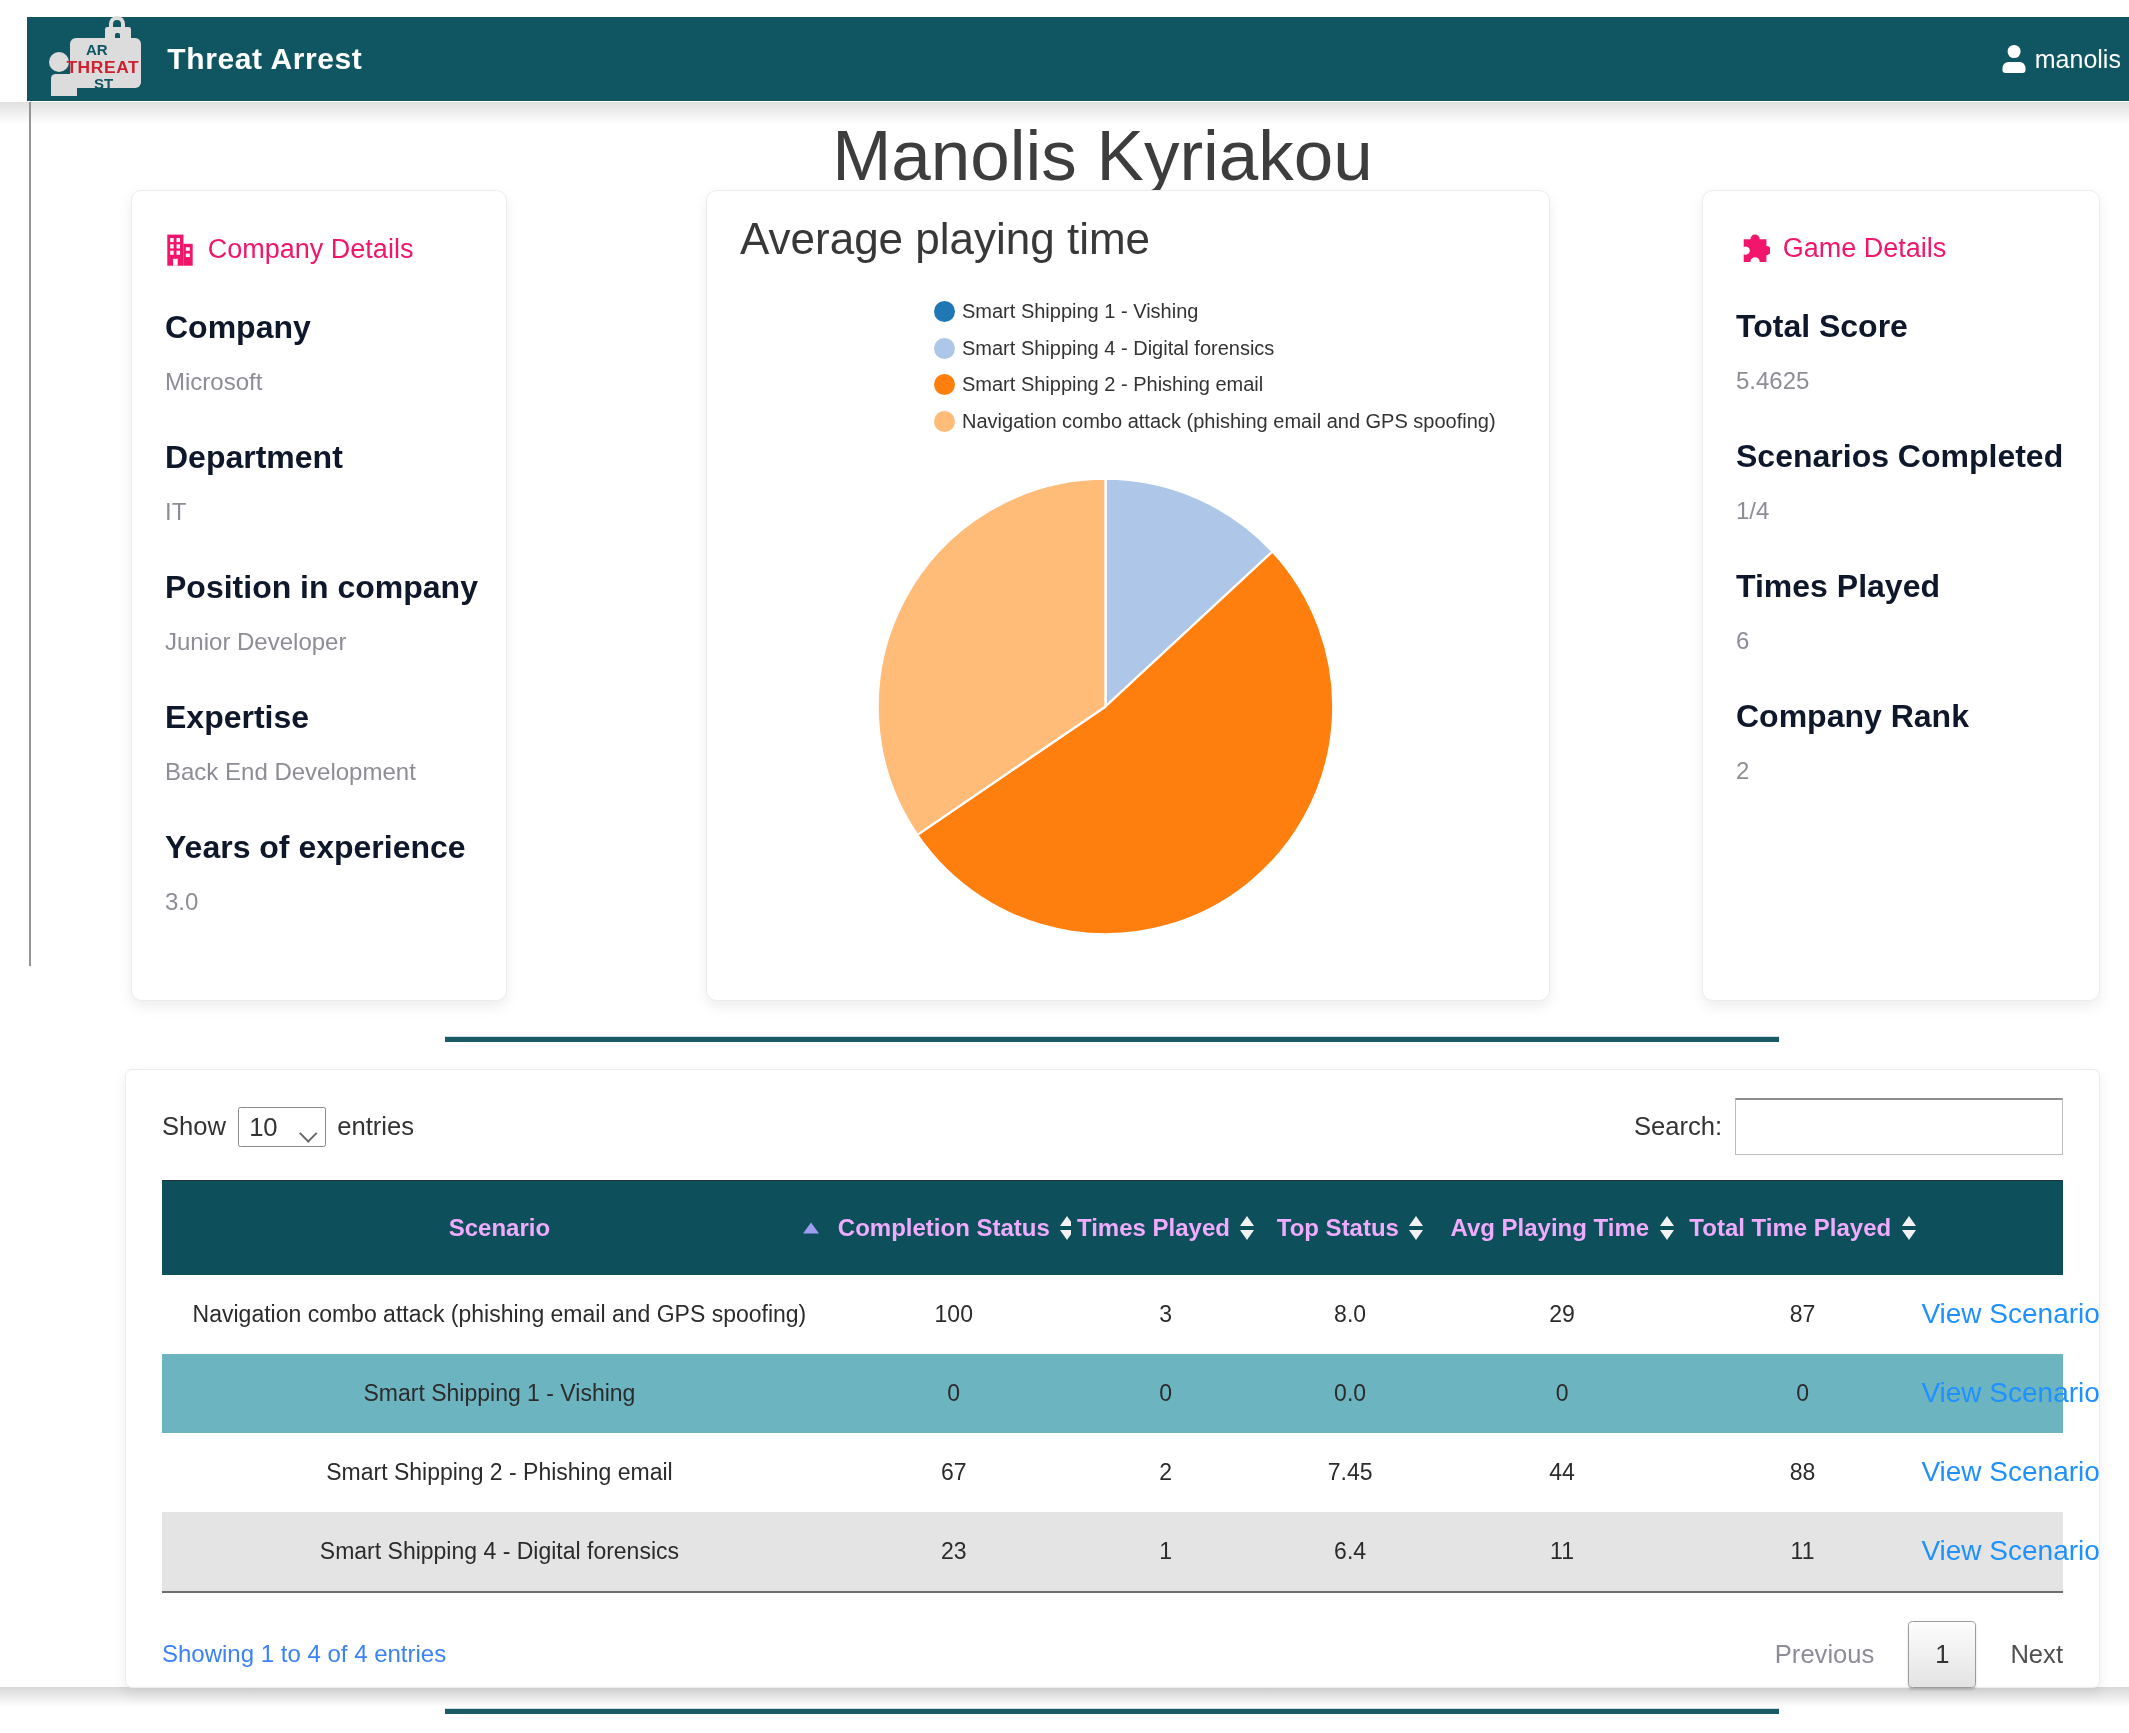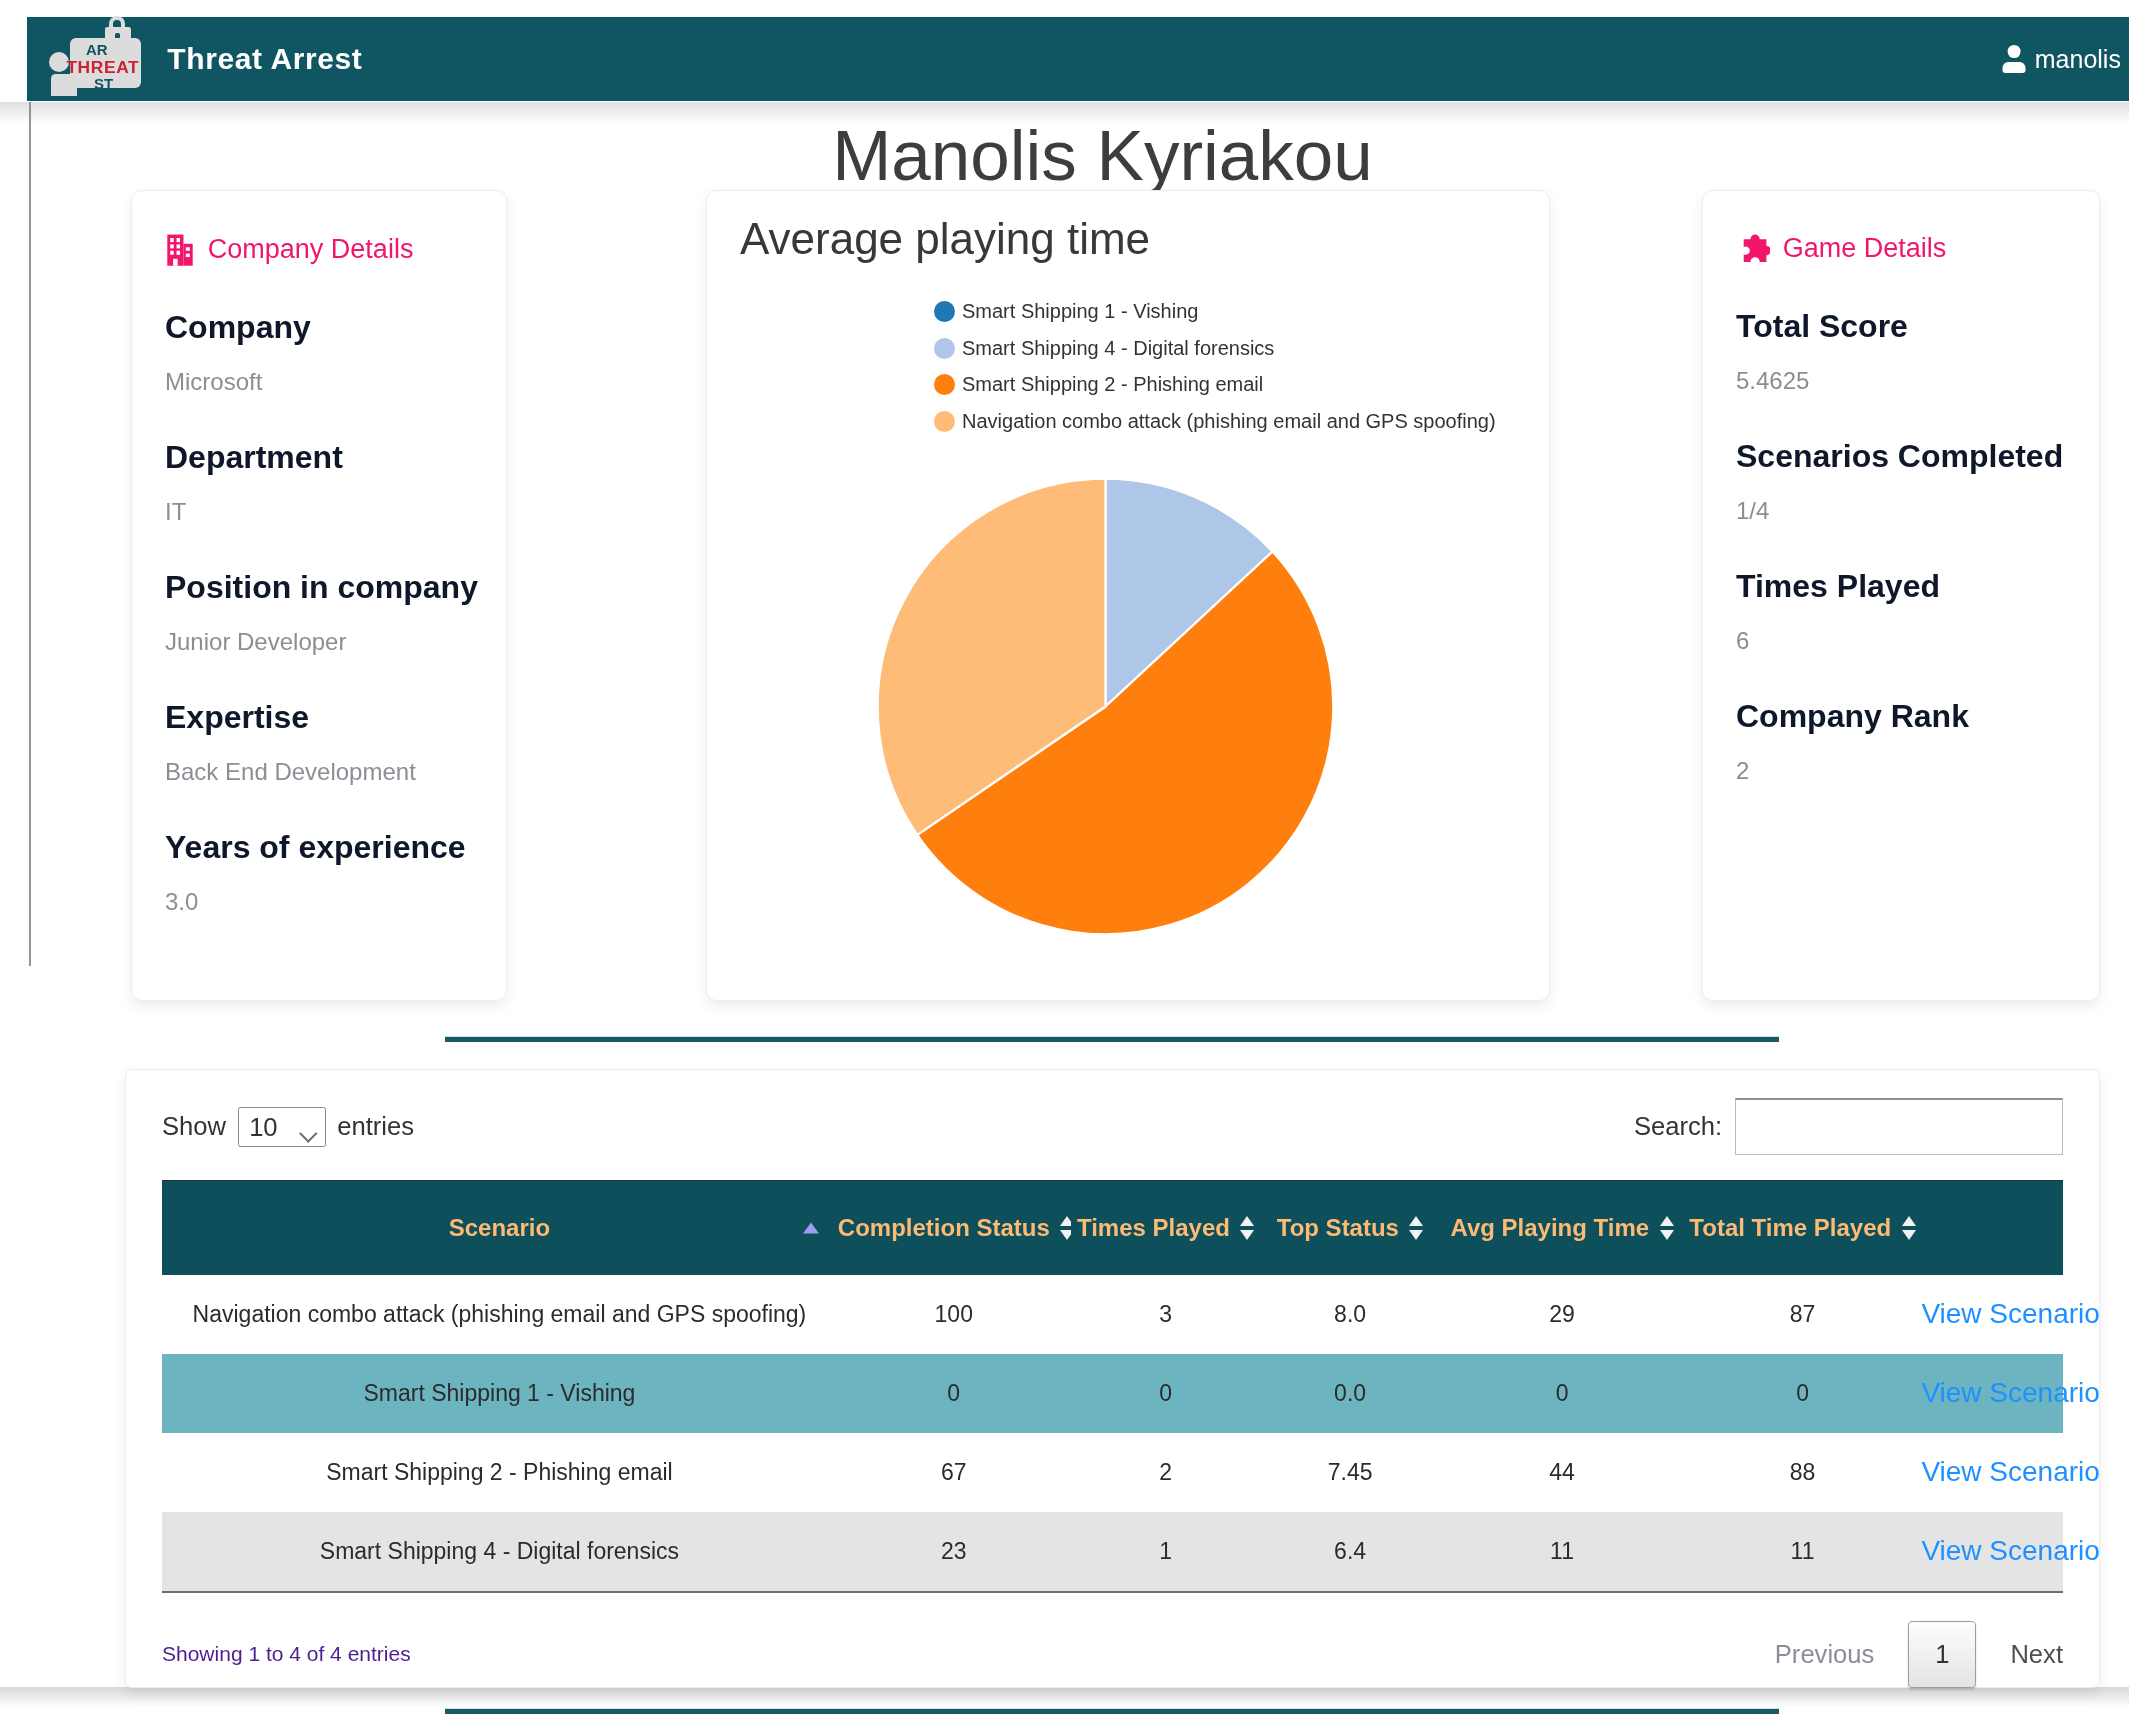--- a/index.html
+++ b/index.html
@@ -65,36 +65,36 @@
     -webkit-appearance:none;appearance:none;width:88px;height:40px;border:1.2px solid #8a8a8a;border-radius:2.3px;
     font-family:"Liberation Sans",sans-serif;font-size:25.6px;color:#333;padding:0 23px 0 10.5px;background:#ffffff;}
   .page-size .caret{position:absolute;right:11.6px;top:20px;width:10.5px;height:10.5px;
     border-right:2.3px solid #666;border-bottom:2.3px solid #666;transform:rotate(45deg);pointer-events:none;}
   .search-group{display:flex;align-items:center;gap:12.8px;font-size:25.6px;color:#333;}
   .search-group input{width:328px;height:57px;border:1.2px solid #bdbdbd;border-top:2.3px solid #8f8f8f;
     box-sizing:border-box;font-size:24.4px;padding:0 9.3px;font-family:"Liberation Sans",sans-serif;}
   
   table.scenarios{width:100%;border-collapse:collapse;table-layout:fixed;margin-top:25.6px;}
   table.scenarios th{
-    background:#0D4F5B;color:#fdba74;font-size:24px;font-weight:700;height:92px;
+    background:#0D4F5B;color:#f0abfc;font-size:24px;font-weight:700;height:92px;
     vertical-align:middle;text-align:center;position:relative;border-top:1.7px solid #24323a;white-space:nowrap;}
   table.scenarios td{height:77px;text-align:center;font-size:23px;color:#2b2b2b;vertical-align:middle;white-space:nowrap;}
   tr.row-highlight td{background:#6DB4C1;}
   tr.row-alt td{background:#E4E4E4;}
   tbody tr:last-child td{border-bottom:2.3px solid #6e6e6e;}
   .th-flex{display:inline-flex;align-items:center;gap:10.5px;}
   .sort-both{display:inline-flex;flex-direction:column;align-items:center;gap:4.1px;}
   .tri-up{width:0;height:0;border-left:7.6px solid transparent;border-right:7.6px solid transparent;border-bottom:10px solid #f2f2f2;}
   .tri-down{width:0;height:0;border-left:7.6px solid transparent;border-right:7.6px solid transparent;border-top:10px solid #f2f2f2;}
   .sort-asc-only{position:absolute;right:17.4px;top:50%;transform:translateY(-50%);
     width:0;height:0;border-left:8.7px solid transparent;border-right:8.7px solid transparent;border-bottom:11.6px solid #9d9df2;}
   a.view-link{color:#1E90FF;text-decoration:none;font-size:28px;}
   
   .table-footer{display:flex;align-items:center;justify-content:space-between;margin-top:28px;}
-  .footer-status{font-size:21px;color:#4c1d95;}
+  .footer-status{font-size:24px;color:#3b82f6;}
   .pagination{display:flex;align-items:center;gap:34px;}
   .page-prev{font-size:25.6px;color:#8d8d99;}
   .page-next{font-size:25.6px;color:#4f4f4f;}
   .page-num{
     width:66px;height:65px;border:1.2px solid #9c9c9c;border-radius:4.6px;
     background:linear-gradient(#fdfdfd,#e3e3e3);display:flex;align-items:center;justify-content:center;
     font-size:25.6px;color:#333;box-shadow:0 1.2px 2.3px rgba(0,0,0,0.15);}
 </style>
 </head>
 <body>

